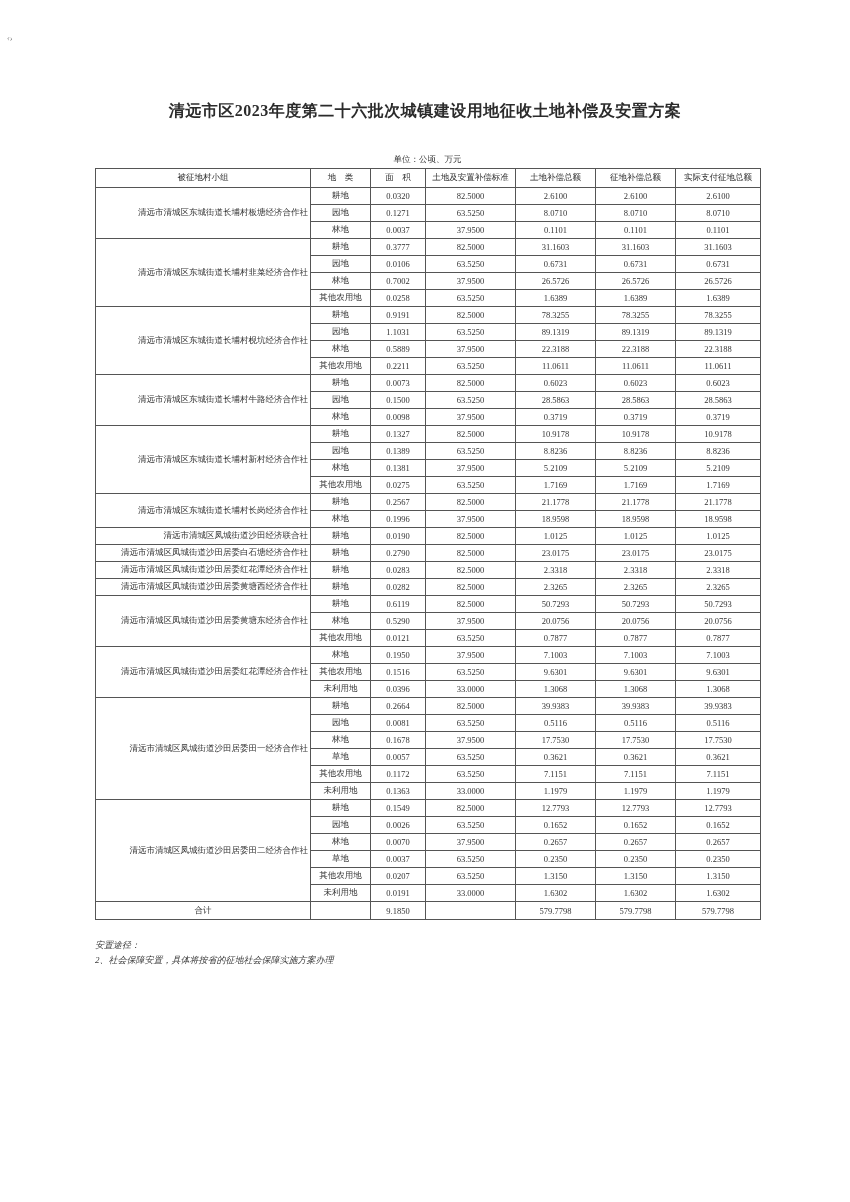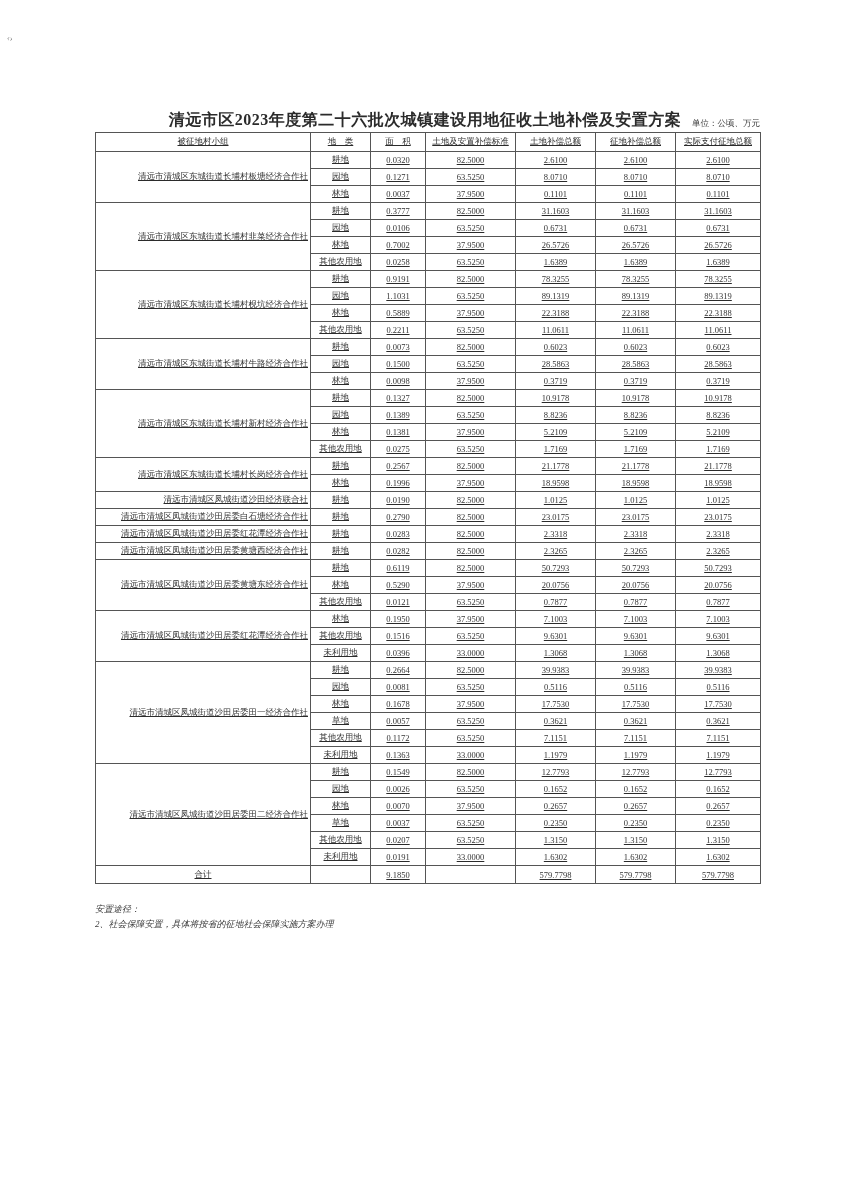--- a/index.html
+++ b/index.html
@@ -10,44 +10,44 @@
     color:#2b2b2b;
     position:relative;
     -webkit-font-smoothing:antialiased;
   }
   .artifact{
     position:absolute;left:7px;top:33px;
     font-size:9px;color:#8a8a8a;transform:rotate(12deg);
   }
   .doc-title{
     text-align:center;
-    margin:14px;
+    margin:5px;
     padding-top:96px;
     font-size:16px;
     font-weight:bold;
     letter-spacing:0.5px;
   }
   .content{
     position:absolute;
     left:95px;
     top:118px;
     width:665px;
   }
   .unit-note{
-    text-align:right;
+    text-align:center;
     font-size:8.5px;
     color:#3a3a3a;
     margin-bottom:2px;
+    margin-top:36px;
   }
   table.comp-table{
     border-collapse:collapse;
     table-layout:fixed;
     width:665px;
     font-size:8.5px;
-    text-decoration:underline;
   }
   .comp-table td,.comp-table th{
     border:1px solid #555;
     text-align:center;
     vertical-align:middle;
     height:16px;
     padding:0 2px;
     font-weight:normal;
     overflow:hidden;
     white-space:nowrap;

